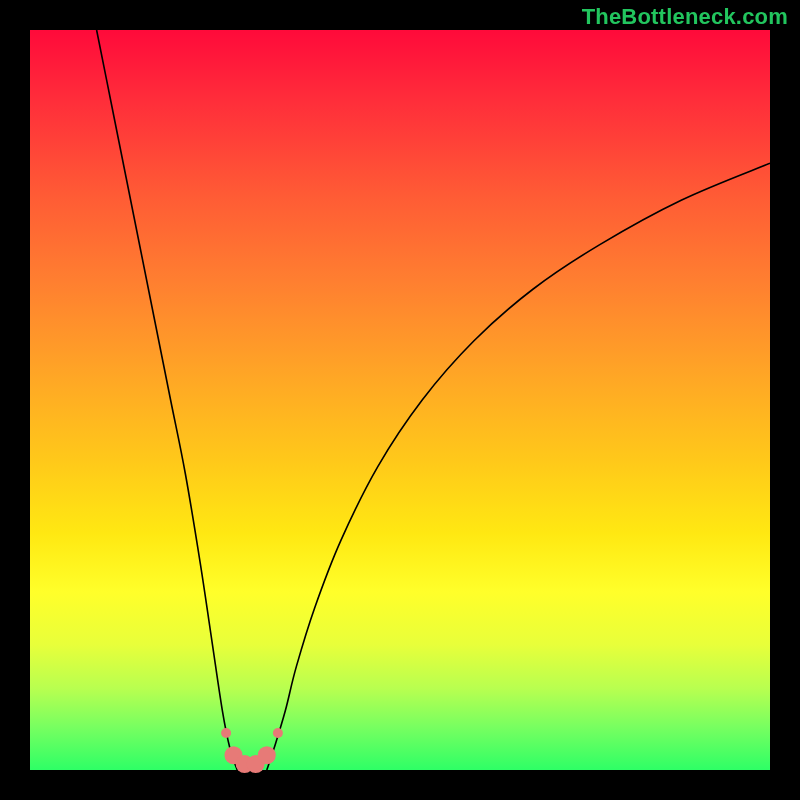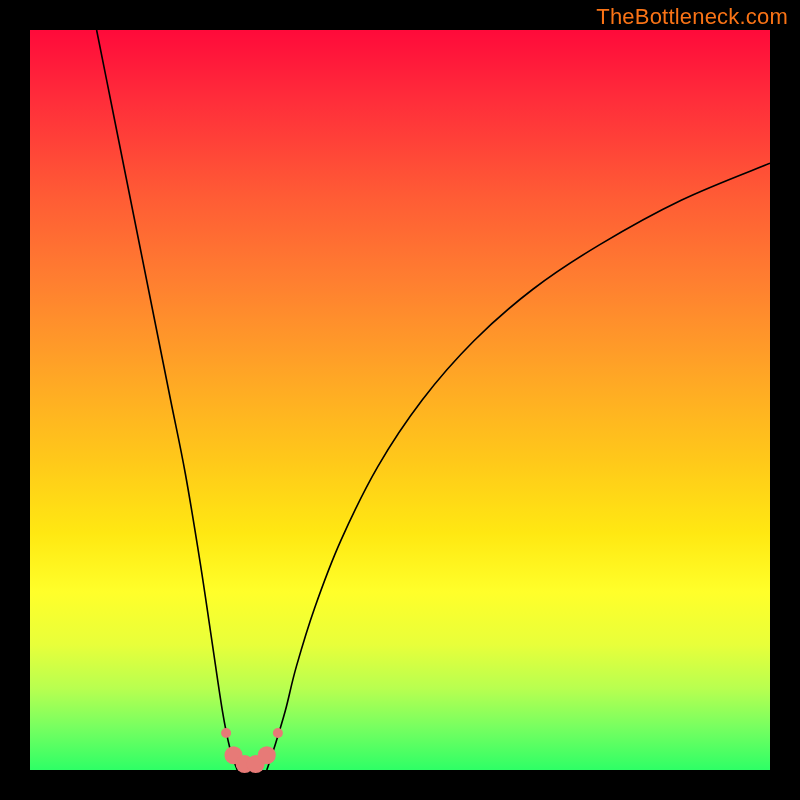--- a/index.html
+++ b/index.html
@@ -30,22 +30,22 @@
       #b8ff50 89%,
       #7aff60 94%,
       #2eff66 100%
     );
   }
   .watermark {
     position: absolute;
     top: 4px;
     right: 12px;
     font-size: 22px;
-    color: #f97316;
-    font-weight: 400;
+    color: #22c55e;
+    font-weight: 700;
     letter-spacing: 0.2px;
   }
   svg.plot {
     position: absolute;
     left: 0;
     top: 0;
     width: 740px;
     height: 740px;
     overflow: visible;
   }

